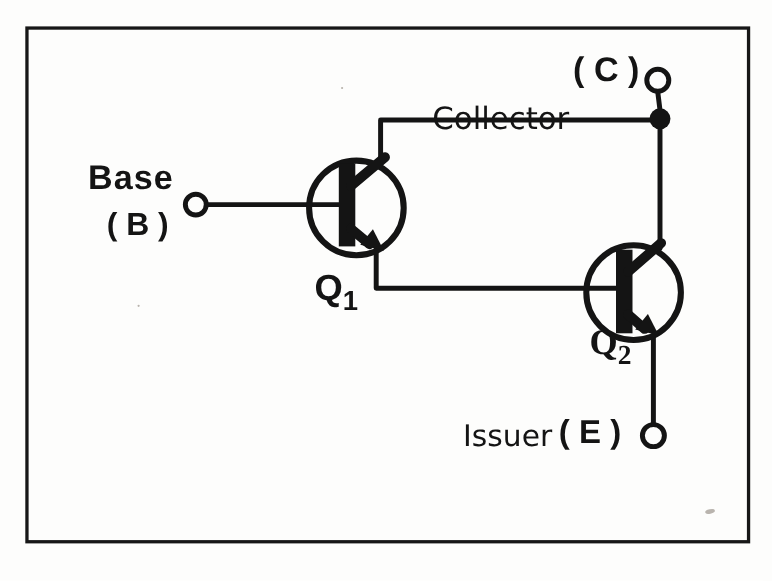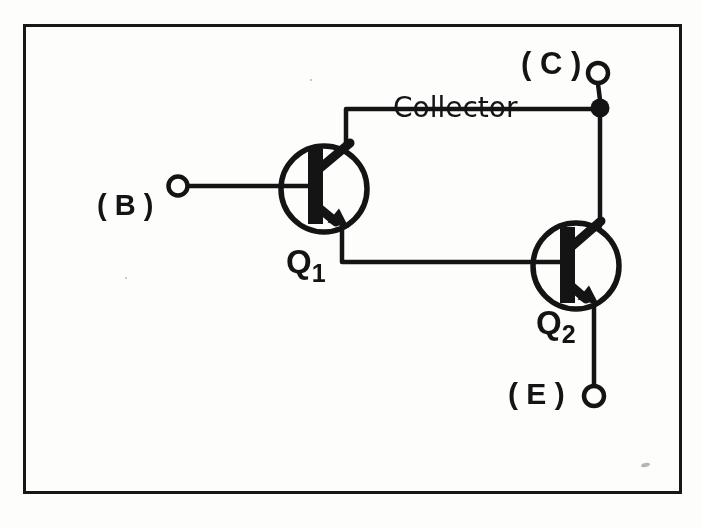--- a/index.html
+++ b/index.html
@@ -46,21 +46,21 @@
     font-family: "DejaVu Sans", sans-serif;
     font-weight: 400;
   }
   .base-name      { left: 80px;  top: 146px; font-size: 31px; letter-spacing: 1px; }
   .base-pin       { left: 97px;  top: 191px; font-size: 29px; }
   .collector-name { left: 393px; top: 50px;  font-size: 28px; margin-top: 44px; }
   .collector-pin  { left: 521px; top: 48px;  font-size: 31px; }
   .emitter-name   { left: 421px; top: 383px; font-size: 27px; }
   .emitter-pin    { left: 508px; top: 379px; font-size: 30px; }
   .q1-label       { left: 286px; top: 245px; font-size: 33px; }
-  .q2-label       { left: 536px; top: 306px; font-size: 33px; }
+  .q2-label       { left: 536px; top: 296px; font-size: 33px; font-family: Liberation Serif, serif; }
   .tsub {
     display: inline-block;
     font-size: 25px;
     transform: translateY(9px);
   }
   .speck {
     position: absolute;
     background: #b9b4ae;
     border-radius: 50%;
   }
@@ -101,25 +101,27 @@
         <polygon points="599,305 577.5,299.5 589,285.5" fill="#141414" stroke="none"></polygon>
       </g>
 
       <circle cx="178" cy="186" r="9.5" stroke-width="4.5" fill="#fdfdfc"></circle>
       <circle cx="598" cy="73" r="10" stroke-width="4.5" fill="#fdfdfc"></circle>
       <circle cx="594" cy="396" r="10" stroke-width="4.5" fill="#fdfdfc"></circle>
       <circle cx="600" cy="108" r="9.5" fill="#141414" stroke="none"></circle>
     </g>
   </svg>
 
+  <div class="lbl lbl-bold base-name">Base</div>
   <div class="lbl lbl-bold base-pin">( B )</div>
 
   <div class="lbl lbl-reg collector-name">Collector</div>
   <div class="lbl lbl-bold collector-pin">( C )</div>
 
+  <div class="lbl lbl-reg emitter-name">Issuer</div>
   <div class="lbl lbl-bold emitter-pin">( E )</div>
 
   <div class="lbl lbl-bold q1-label"><span>Q</span><span class="tsub">1</span></div>
 
   <div class="lbl lbl-bold q2-label"><span>Q</span><span class="tsub">2</span></div>
 
   <div class="speck speck-1"></div>
   <div class="speck speck-2"></div>
   <div class="speck speck-3"></div>
 

